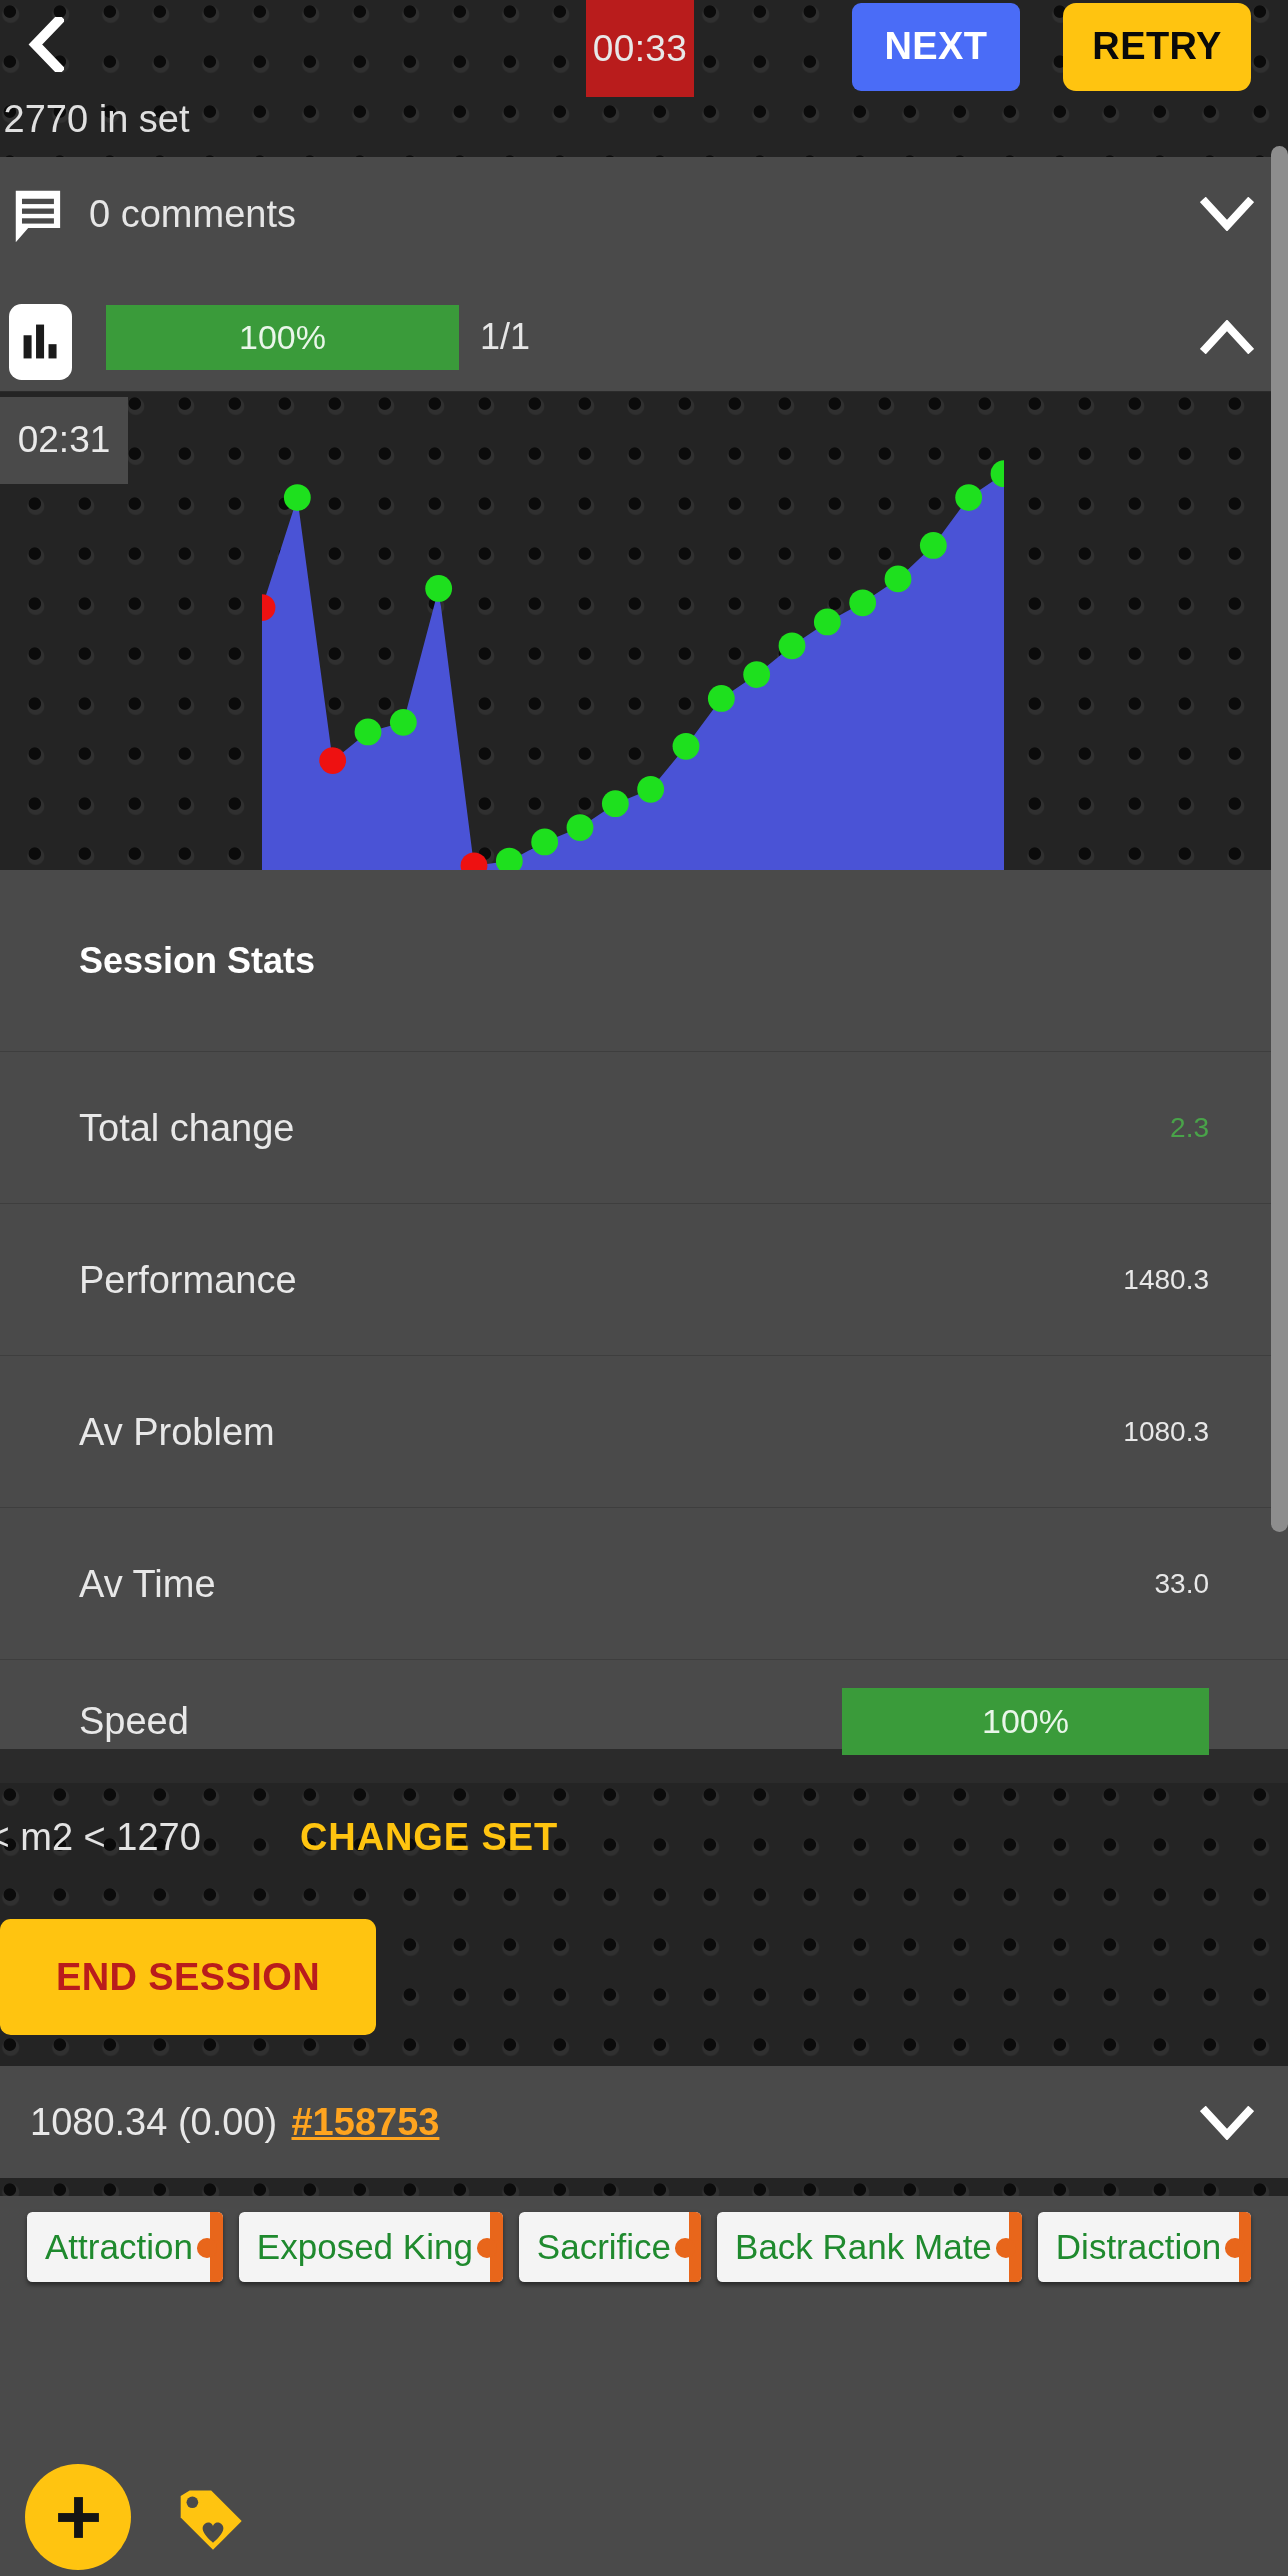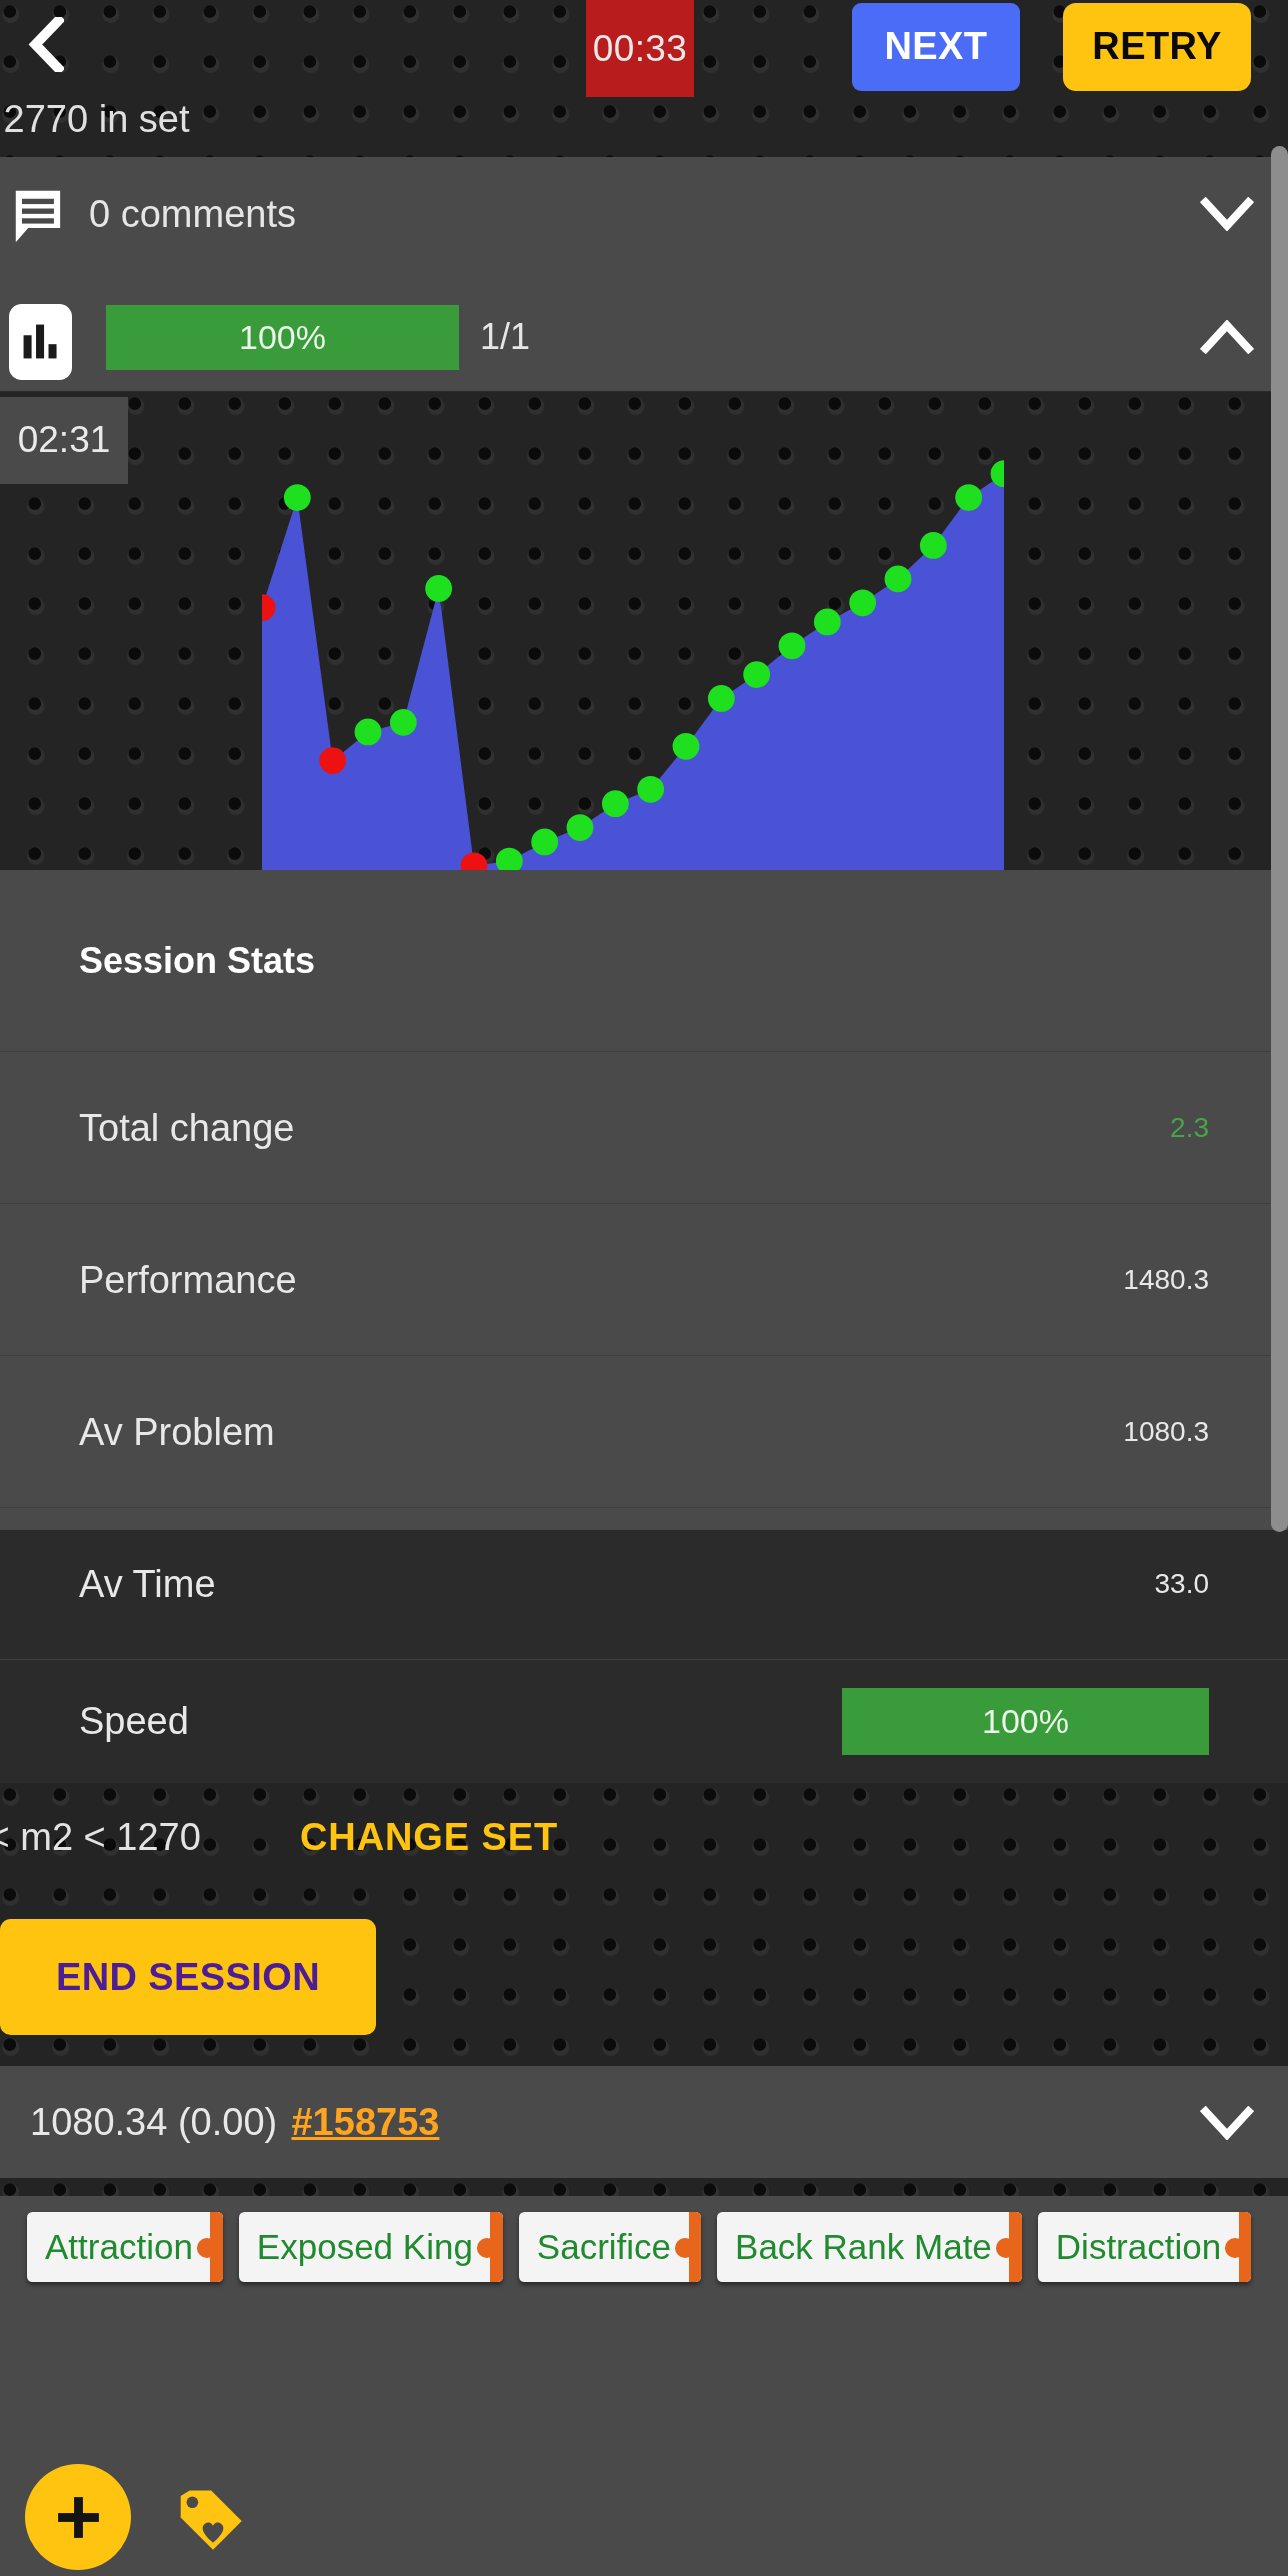--- a/index.html
+++ b/index.html
@@ -130,21 +130,21 @@
   .chart-plot svg { display: block; }
   .time-chip {
     position: absolute; left: 0; top: 4.5px; width: 128px; height: 87px;
     background: #4a4a4a;
     display: flex; align-items: center; justify-content: center;
     color: #eaeaea; font-size: 37px; z-index: 3;
   }
 
   
   .stats-panel {
-    position: absolute; left: 0; top: 870px; width: 1288px; height: 660px;
+    position: absolute; left: 0; top: 870px; width: 1288px; height: 879px;
     background: #4a4a4a;
   }
   .panel-title {
     position: absolute; left: 79px; top: 0; height: 181px;
     display: flex; align-items: center;
     color: #ffffff; font-size: 36px; font-weight: bold;
   }
   .stat-row {
     position: absolute; left: 0; width: 1288px; height: 152px;
     border-top: 1.8px solid #3e3e3e;
@@ -178,21 +178,21 @@
   }
   .change-set {
     position: absolute; left: 300px; top: 33px;
     color: #ffc410; font-size: 38px; font-weight: bold; letter-spacing: 0.9px;
   }
   .end-session {
     position: absolute; left: 0; top: 136px;
     width: 376px; height: 116px;
     background: #ffc410; border-radius: 10.7px;
     display: flex; align-items: center; justify-content: center;
-    color: #4c1d95; font-size: 38px; font-weight: bold; letter-spacing: 0.4px;
+    color: #b91c1c; font-size: 38px; font-weight: bold; letter-spacing: 0.4px;
   }
 
   
   .rating-row {
     position: absolute; left: 0; top: 2066px; width: 1288px; height: 112px;
     background: #4a4a4a;
     display: flex; align-items: center;
   }
   .rating-text {
     position: absolute; left: 30px; top: 0; height: 112px;

